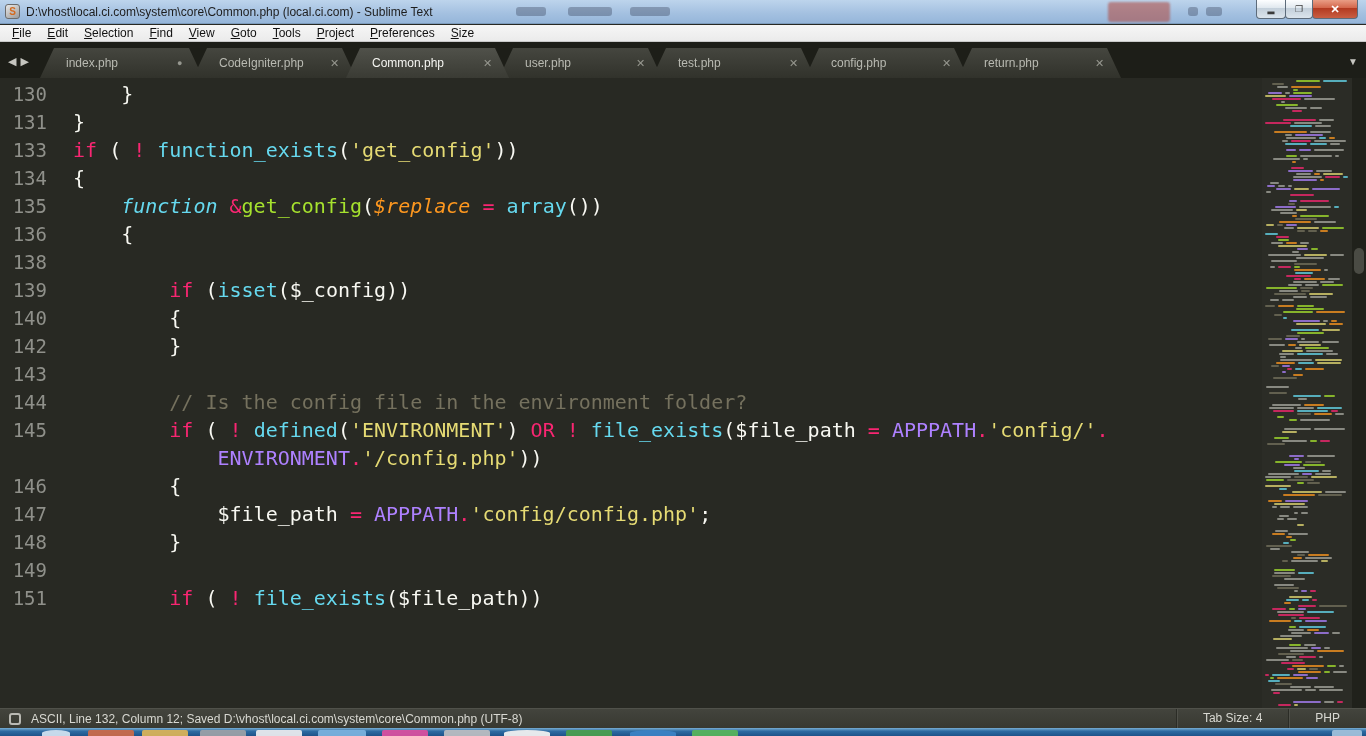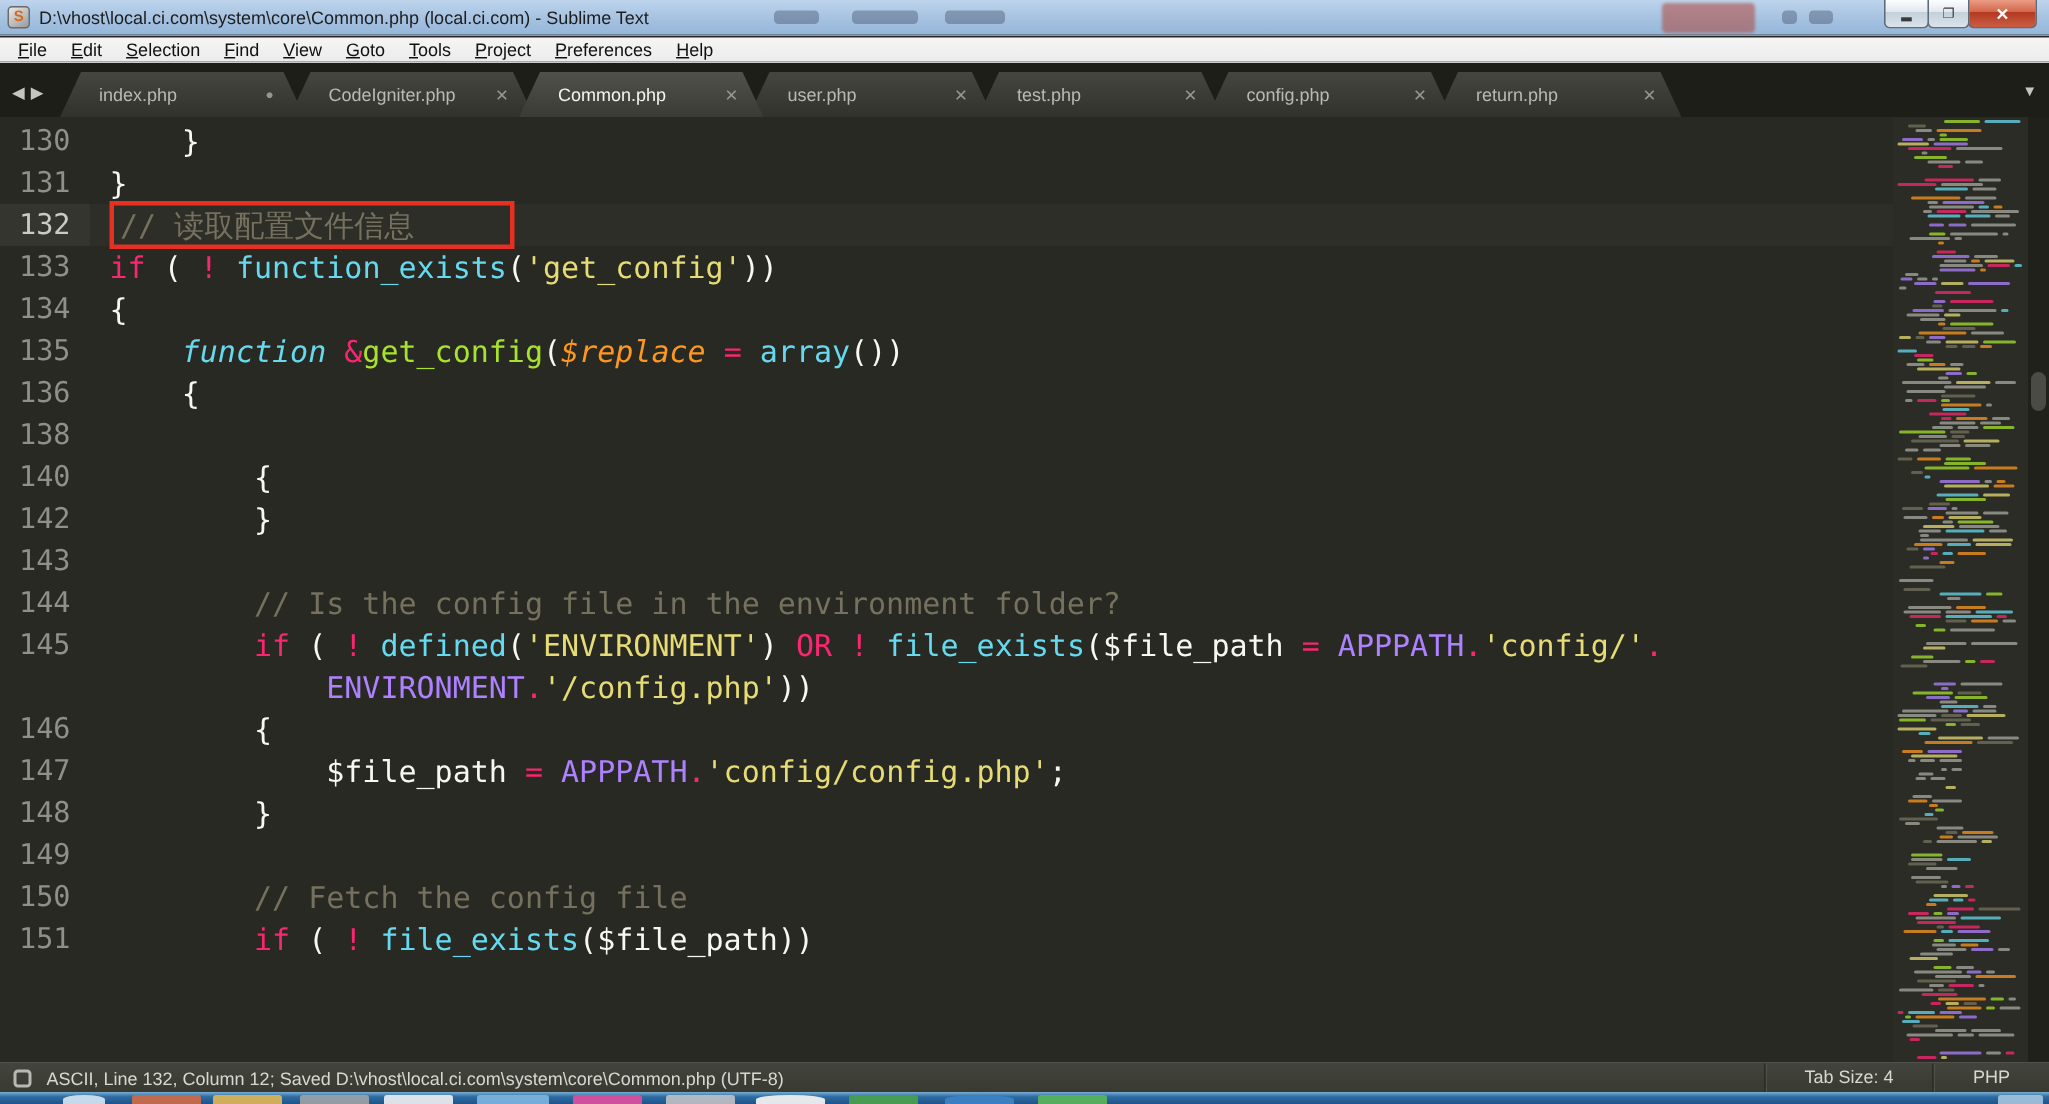--- a/index.html
+++ b/index.html
@@ -100,21 +100,21 @@
 <div class="menubar" id="menubar">
     <div class="menu-item">File</div>
     <div class="menu-item">Edit</div>
     <div class="menu-item">Selection</div>
     <div class="menu-item">Find</div>
     <div class="menu-item">View</div>
     <div class="menu-item">Goto</div>
     <div class="menu-item">Tools</div>
     <div class="menu-item">Project</div>
     <div class="menu-item">Preferences</div>
-    <div class="menu-item">Help</div>
+    <div class="menu-item">Size</div>
   </div>
 
 <div class="tabbar">
   <div class="nav-arrows"><span>◀</span><span>▶</span></div>
   <div class="tabs-strip" id="tabstrip">
       <div class="tab">
         <span class="lbl">index.php</span>
         <span class="closer" style="font-size: 9px;">●</span>
       </div>
       <div class="tab">
@@ -142,37 +142,36 @@
         <span class="closer" style="font-size: 11px;">✕</span>
       </div>
     </div>
   <div class="tab-dropdown">▼</div>
 </div>
 
 <div class="editor">
   <div class="code-scroll" id="codearea">
       <div class="row"><div class="gut">130</div><div class="code"><span class="tabsp"></span><span class="w">}</span></div></div>
       <div class="row"><div class="gut">131</div><div class="code"><span class="w">}</span></div></div>
-      <div class="row cur"><div class="gut">132</div><div class="code"><span class="redbox" style="border-color: rgb(229, 48, 34);"><span class="c">// 读取配置文件信息</span></span></div></div>
       <div class="row"><div class="gut">133</div><div class="code"><span class="k">if</span><span class="w"> ( </span><span class="k">!</span><span class="w"> </span><span class="f">function_exists</span><span class="w">(</span><span class="s">'get_config'</span><span class="w">))</span></div></div>
       <div class="row"><div class="gut">134</div><div class="code"><span class="w">{</span></div></div>
       <div class="row"><div class="gut">135</div><div class="code"><span class="tabsp"></span><span class="i">function</span><span class="w"> </span><span class="k">&amp;</span><span class="fn">get_config</span><span class="w">(</span><span class="p">$replace</span><span class="w"> </span><span class="k">=</span><span class="w"> </span><span class="f">array</span><span class="w">())</span></div></div>
       <div class="row"><div class="gut">136</div><div class="code"><span class="tabsp"></span><span class="w">{</span></div></div>
       <div class="row"><div class="gut">138</div><div class="code"></div></div>
+      <div class="row"><div class="gut">139</div><div class="code"><span class="tabsp"></span><span class="tabsp"></span><span class="k">if</span><span class="w"> (</span><span class="f">isset</span><span class="w">($_config))</span></div></div>
       <div class="row"><div class="gut">140</div><div class="code"><span class="tabsp"></span><span class="tabsp"></span><span class="w">{</span></div></div>
       <div class="row"><div class="gut">142</div><div class="code"><span class="tabsp"></span><span class="tabsp"></span><span class="w">}</span></div></div>
       <div class="row"><div class="gut">143</div><div class="code"></div></div>
       <div class="row"><div class="gut">144</div><div class="code"><span class="tabsp"></span><span class="tabsp"></span><span class="c">// Is the config file in the environment folder?</span></div></div>
       <div class="row"><div class="gut">145</div><div class="code"><span class="tabsp"></span><span class="tabsp"></span><span class="k">if</span><span class="w"> ( </span><span class="k">!</span><span class="w"> </span><span class="f">defined</span><span class="w">(</span><span class="s">'ENVIRONMENT'</span><span class="w">) </span><span class="k">OR</span><span class="w"> </span><span class="k">!</span><span class="w"> </span><span class="f">file_exists</span><span class="w">($file_path </span><span class="k">=</span><span class="w"> </span><span class="n">APPPATH</span><span class="k">.</span><span class="s">'config/'</span><span class="k">.</span></div></div>
       <div class="row"><div class="gut"></div><div class="code"><span class="tabsp"></span><span class="tabsp"></span><span class="tabsp"></span><span class="n">ENVIRONMENT</span><span class="k">.</span><span class="s">'/config.php'</span><span class="w">))</span></div></div>
       <div class="row"><div class="gut">146</div><div class="code"><span class="tabsp"></span><span class="tabsp"></span><span class="w">{</span></div></div>
       <div class="row"><div class="gut">147</div><div class="code"><span class="tabsp"></span><span class="tabsp"></span><span class="tabsp"></span><span class="w">$file_path </span><span class="k">=</span><span class="w"> </span><span class="n">APPPATH</span><span class="k">.</span><span class="s">'config/config.php'</span><span class="w">;</span></div></div>
       <div class="row"><div class="gut">148</div><div class="code"><span class="tabsp"></span><span class="tabsp"></span><span class="w">}</span></div></div>
       <div class="row"><div class="gut">149</div><div class="code"></div></div>
-      <div class="row"><div class="gut">150</div><div class="code"><span class="tabsp"></span><span class="tabsp"></span><span class="c">// Fetch the config file</span></div></div>
       <div class="row"><div class="gut">151</div><div class="code"><span class="tabsp"></span><span class="tabsp"></span><span class="k">if</span><span class="w"> ( </span><span class="k">!</span><span class="w"> </span><span class="f">file_exists</span><span class="w">($file_path))</span></div></div>
     </div>
   <div class="minimap" id="minimap">
       <div class="mm-bar" style="left:34px;top:2px;width:24px;background:#a6e22e;opacity:.75"></div>
       <div class="mm-bar" style="left:61px;top:2px;width:24px;background:#66d9ef;opacity:.75"></div>
       <div class="mm-bar" style="left:10px;top:5px;width:12px;background:#75715e;opacity:.75"></div>
       <div class="mm-bar" style="left:15px;top:8px;width:11px;background:#a8a8a0;opacity:.75"></div>
       <div class="mm-bar" style="left:29px;top:8px;width:30px;background:#fd971f;opacity:.75"></div>
       <div class="mm-bar" style="left:31px;top:11px;width:5px;background:#a6e22e;opacity:.75"></div>
       <div class="mm-bar" style="left:6px;top:14px;width:14px;background:#ae81ff;opacity:.75"></div>

